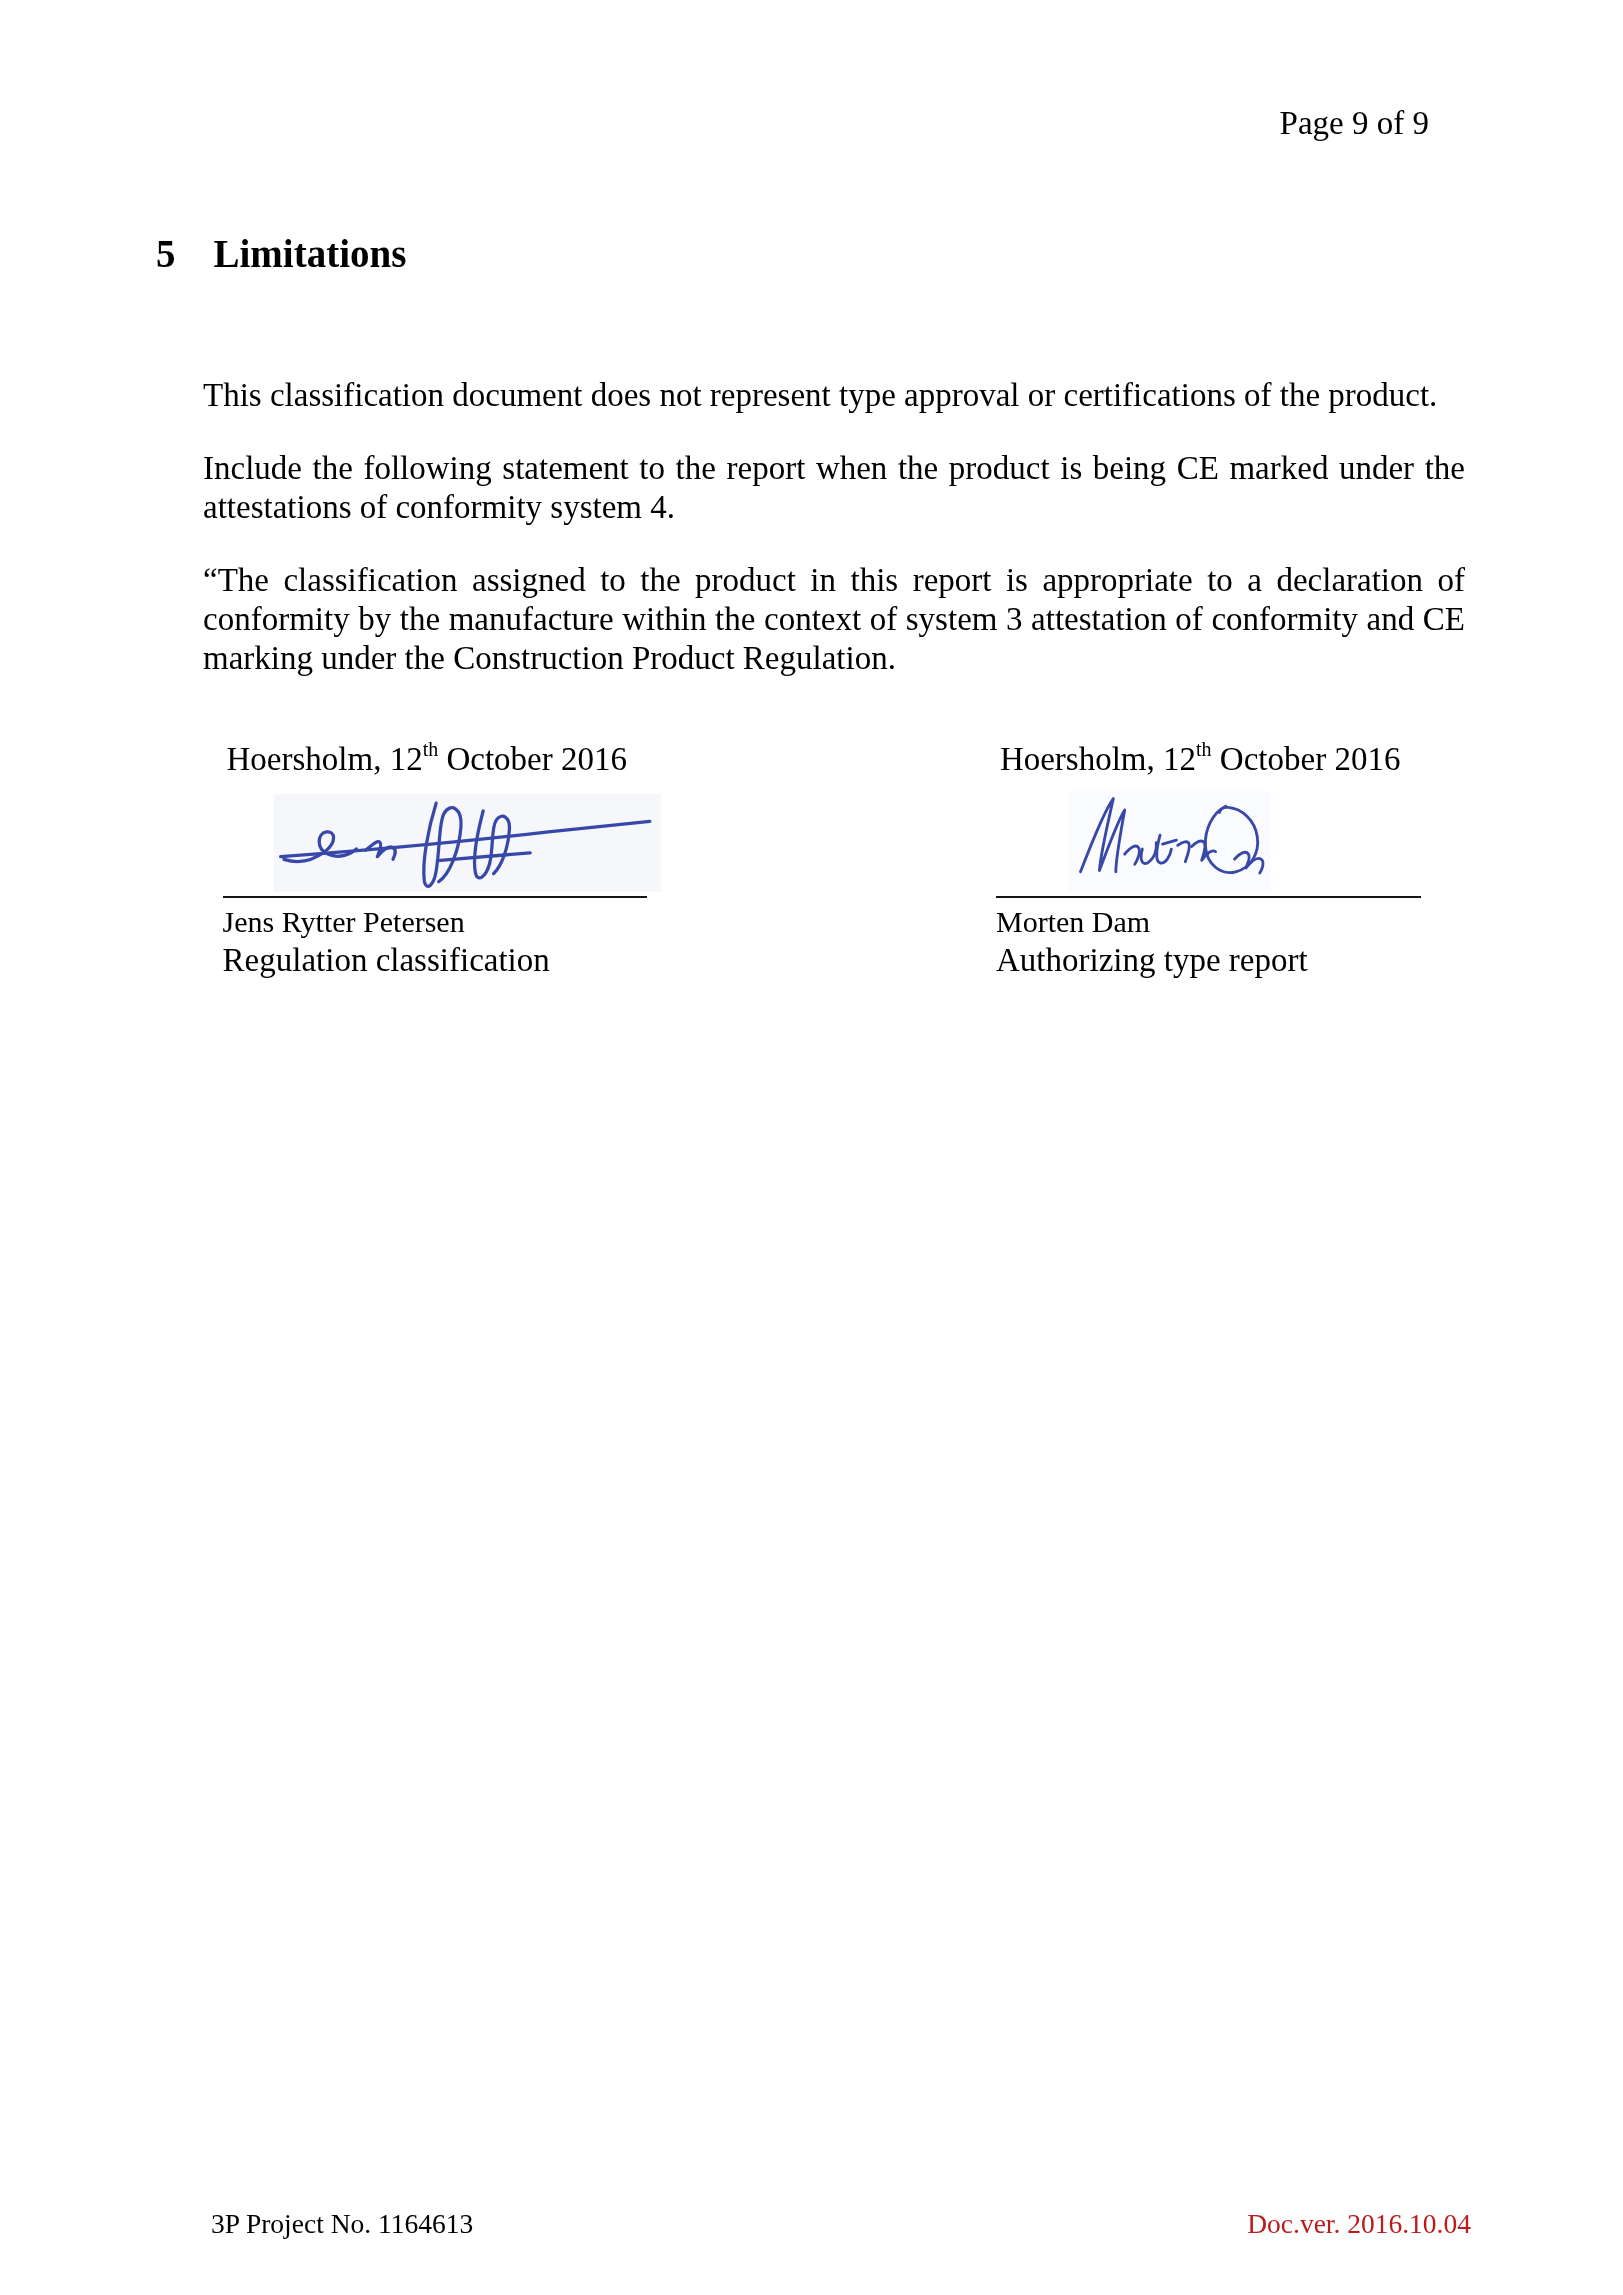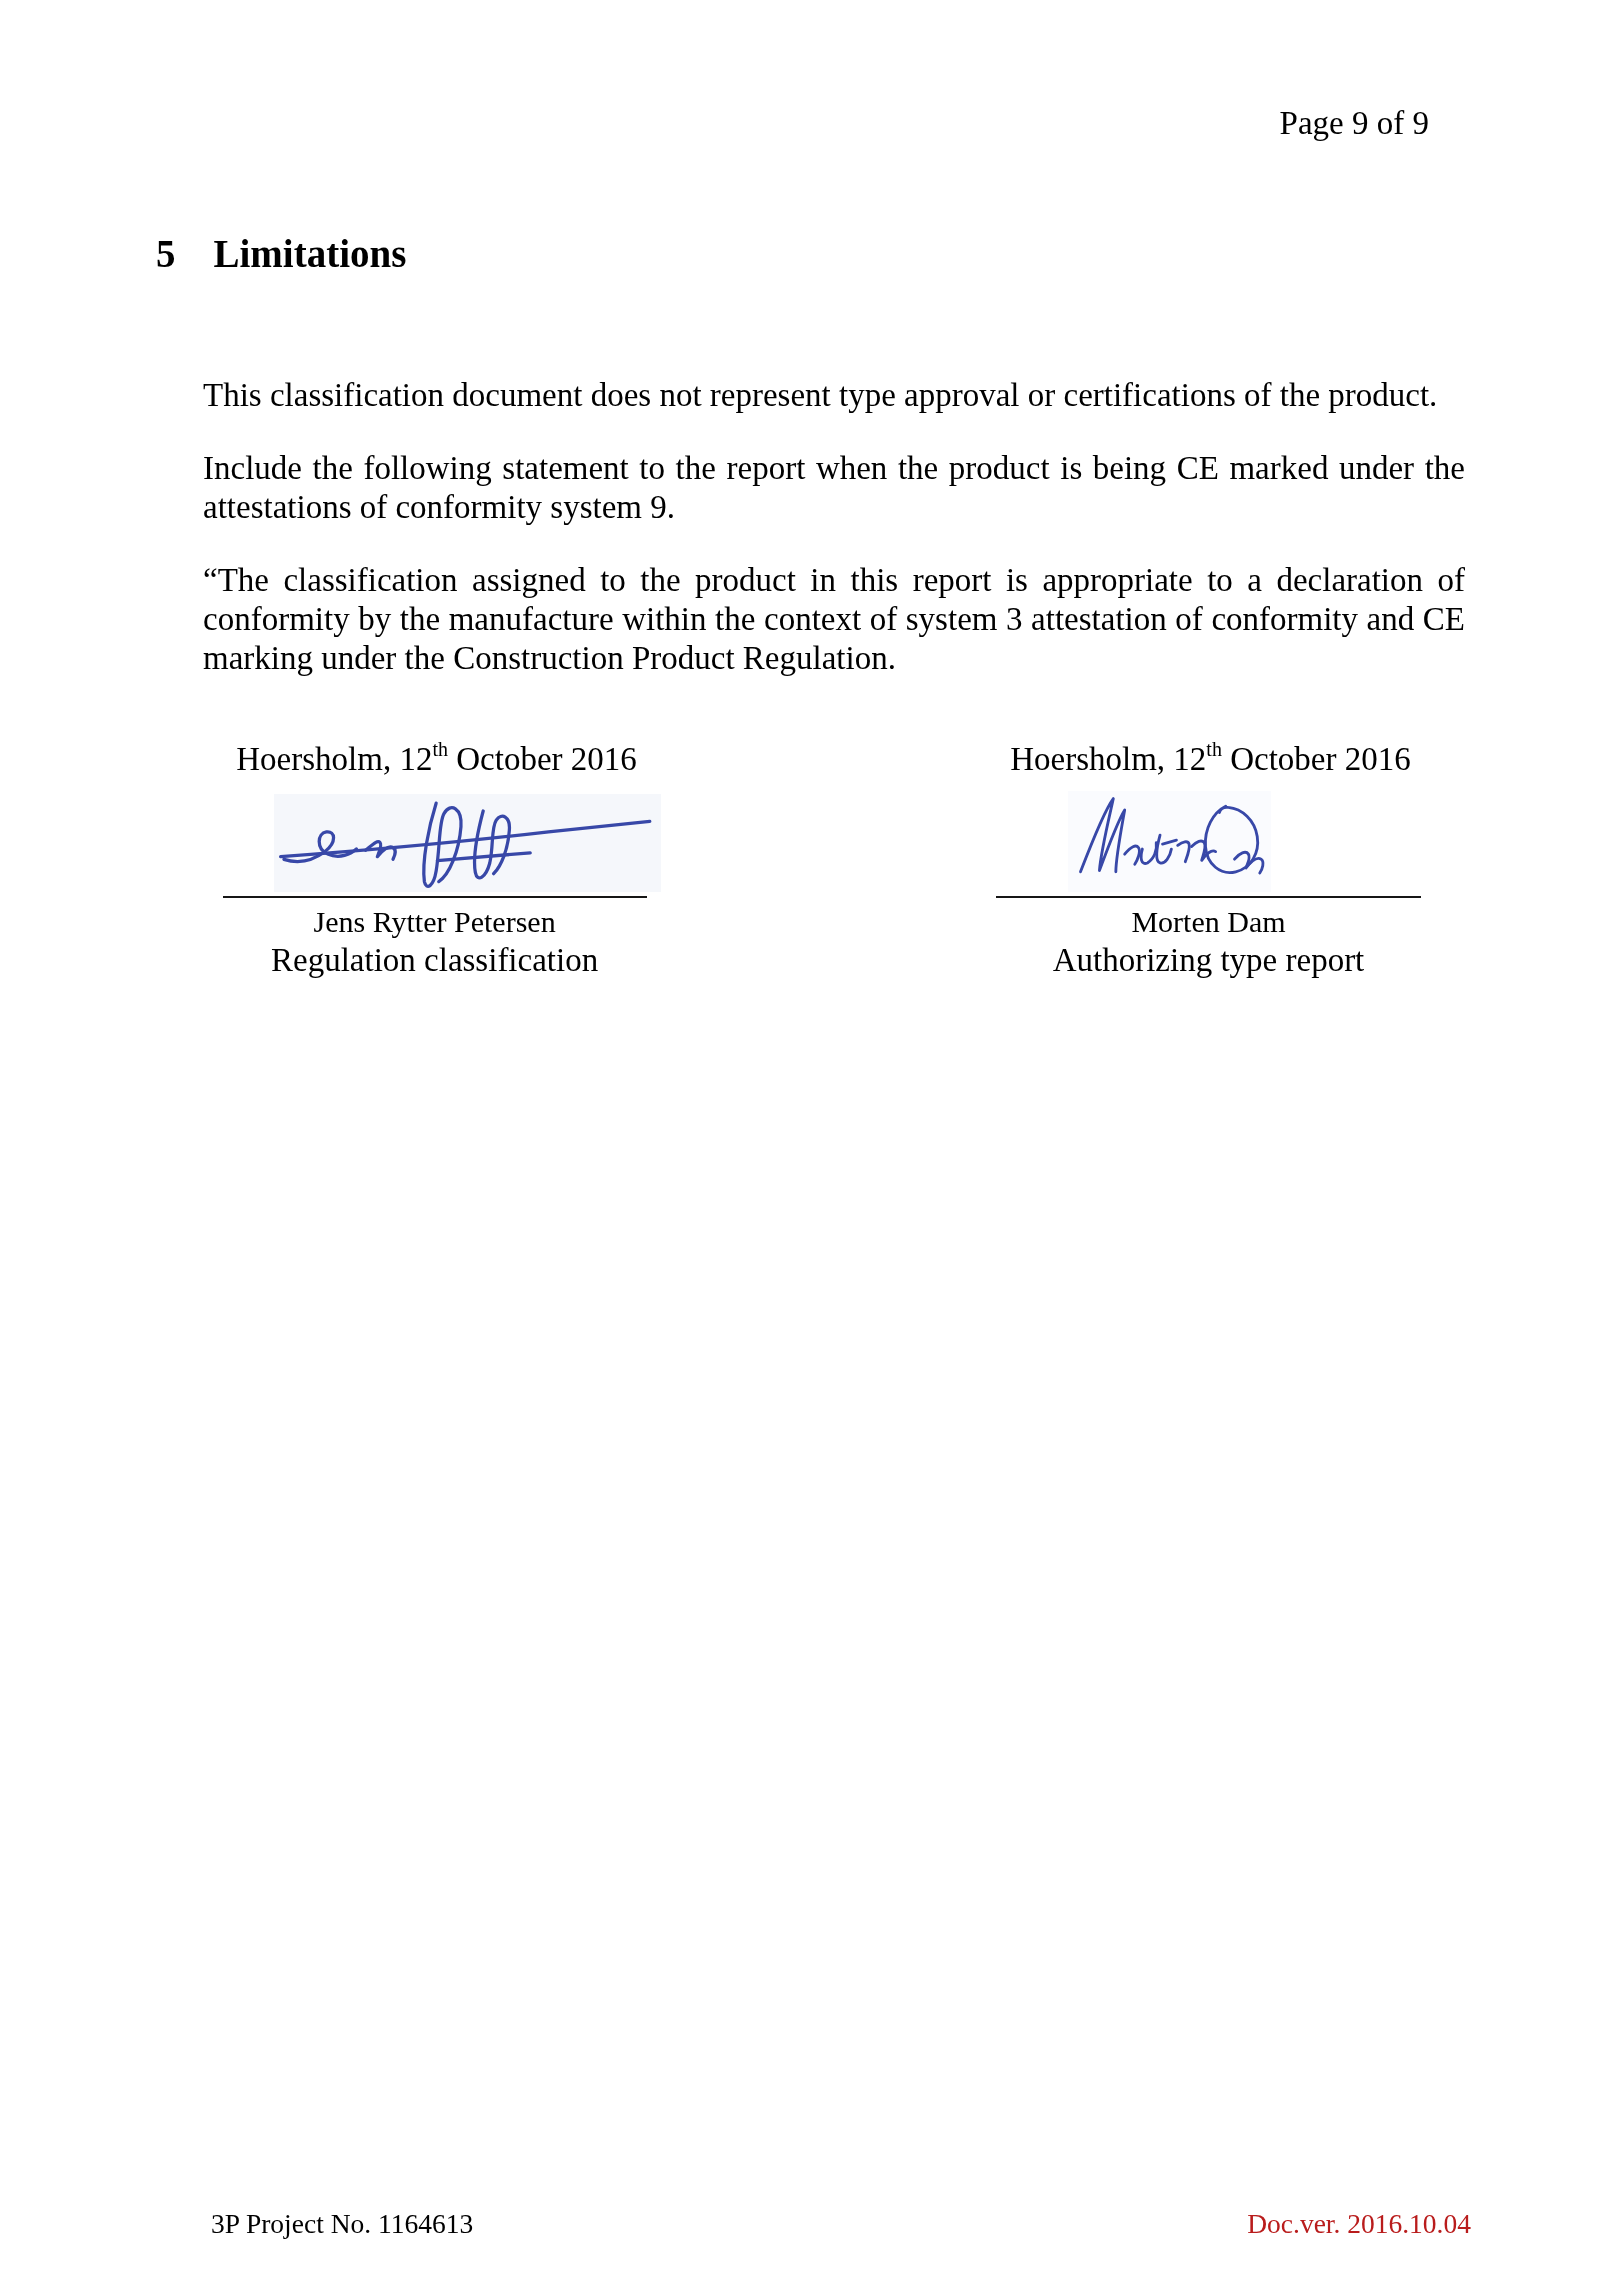--- a/index.html
+++ b/index.html
@@ -33,21 +33,21 @@
   .body-text {
     position: absolute;
     top: 335px;
     left: 203px;
     width: 1262px;
     font-size: 33px;
     line-height: 39px;
     text-align: justify;
   }
   .para { margin: 0 0 34px 0; }
-  .sig-row { display: flex; margin-top: 62px; text-align: center; }
+  .sig-row { display: flex; margin-top: 62px; text-align: left; }
   .sig-col { display: block; }
   .sig-col.left  { margin-left: 19.6px;  width: 424px; }
   .sig-col.right { margin-left: auto; margin-right: 44px; width: 425px; }
   .sig-date { font-size: 33px; line-height: 39px; white-space: nowrap; margin-left: 3.9px; }
   .sig-ordinal { font-size: 20px; position: relative; top: -13.7px; }
   .sig-image { position: relative; height: 105px; }
   .sig-svg { position: absolute; bottom: -3.9px; }
   .sig-svg.jens   { left: 51px;  width: 387px; height: 98px; background: #f5f7fb; }
   .sig-svg.morten { left: 72px; width: 203px; height: 101px; background: #fafbfe; }
   .sig-line { height: 0; border-bottom: 2.6px solid #161616; margin-top: 7.9px; }
@@ -76,21 +76,21 @@
     <span>Page 9 of 9</span>
   </div>
 
   <h1 class="section-heading">
     <span class="heading-number">5</span>
     <span class="heading-title">Limitations</span>
   </h1>
 
   <div class="body-text">
     <p class="para">This classification document does not represent type approval or certifications of the product.</p>
-    <p class="para">Include the following statement to the report when the product is being CE marked under the attestations of conformity system 9.</p>
+    <p class="para">Include the following statement to the report when the product is being CE marked under the attestations of conformity system 4.</p>
     <p class="para">“The classification assigned to the product in this report is appropriate to a declaration of conformity by the manufacture within the context of system 3 attestation of conformity and CE marking under the Construction Product Regulation.</p>
 
     <div class="sig-row">
 
       <div class="sig-col left">
         <div class="sig-date">
           <span>Hoersholm, 12</span><span class="sig-ordinal">th</span><span> October 2016</span>
         </div>
         <div class="sig-image">
           <svg class="sig-svg jens" viewBox="0 0 592 150" fill="none" stroke="#3848a8" stroke-width="5" stroke-linecap="round" stroke-linejoin="round" xmlns="http://www.w3.org/2000/svg">

